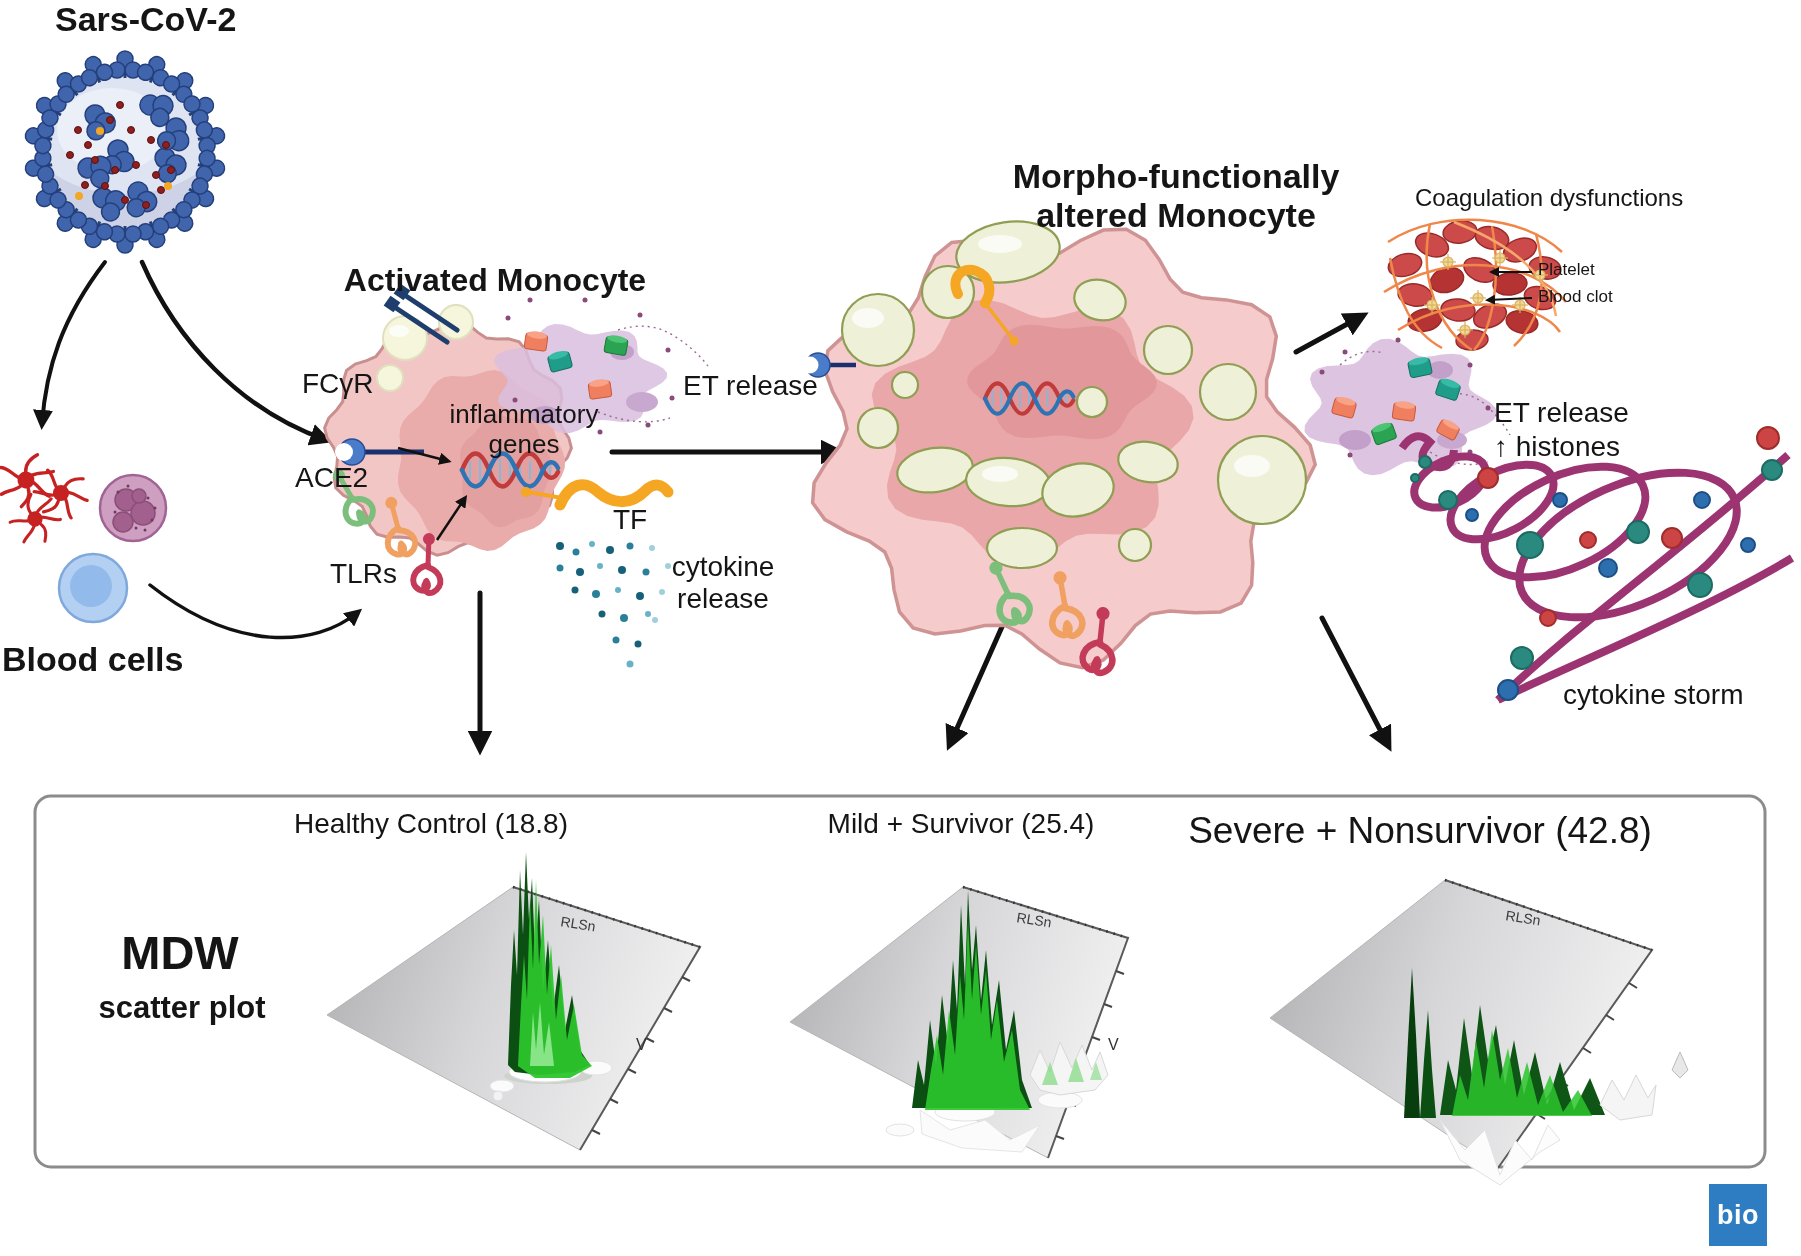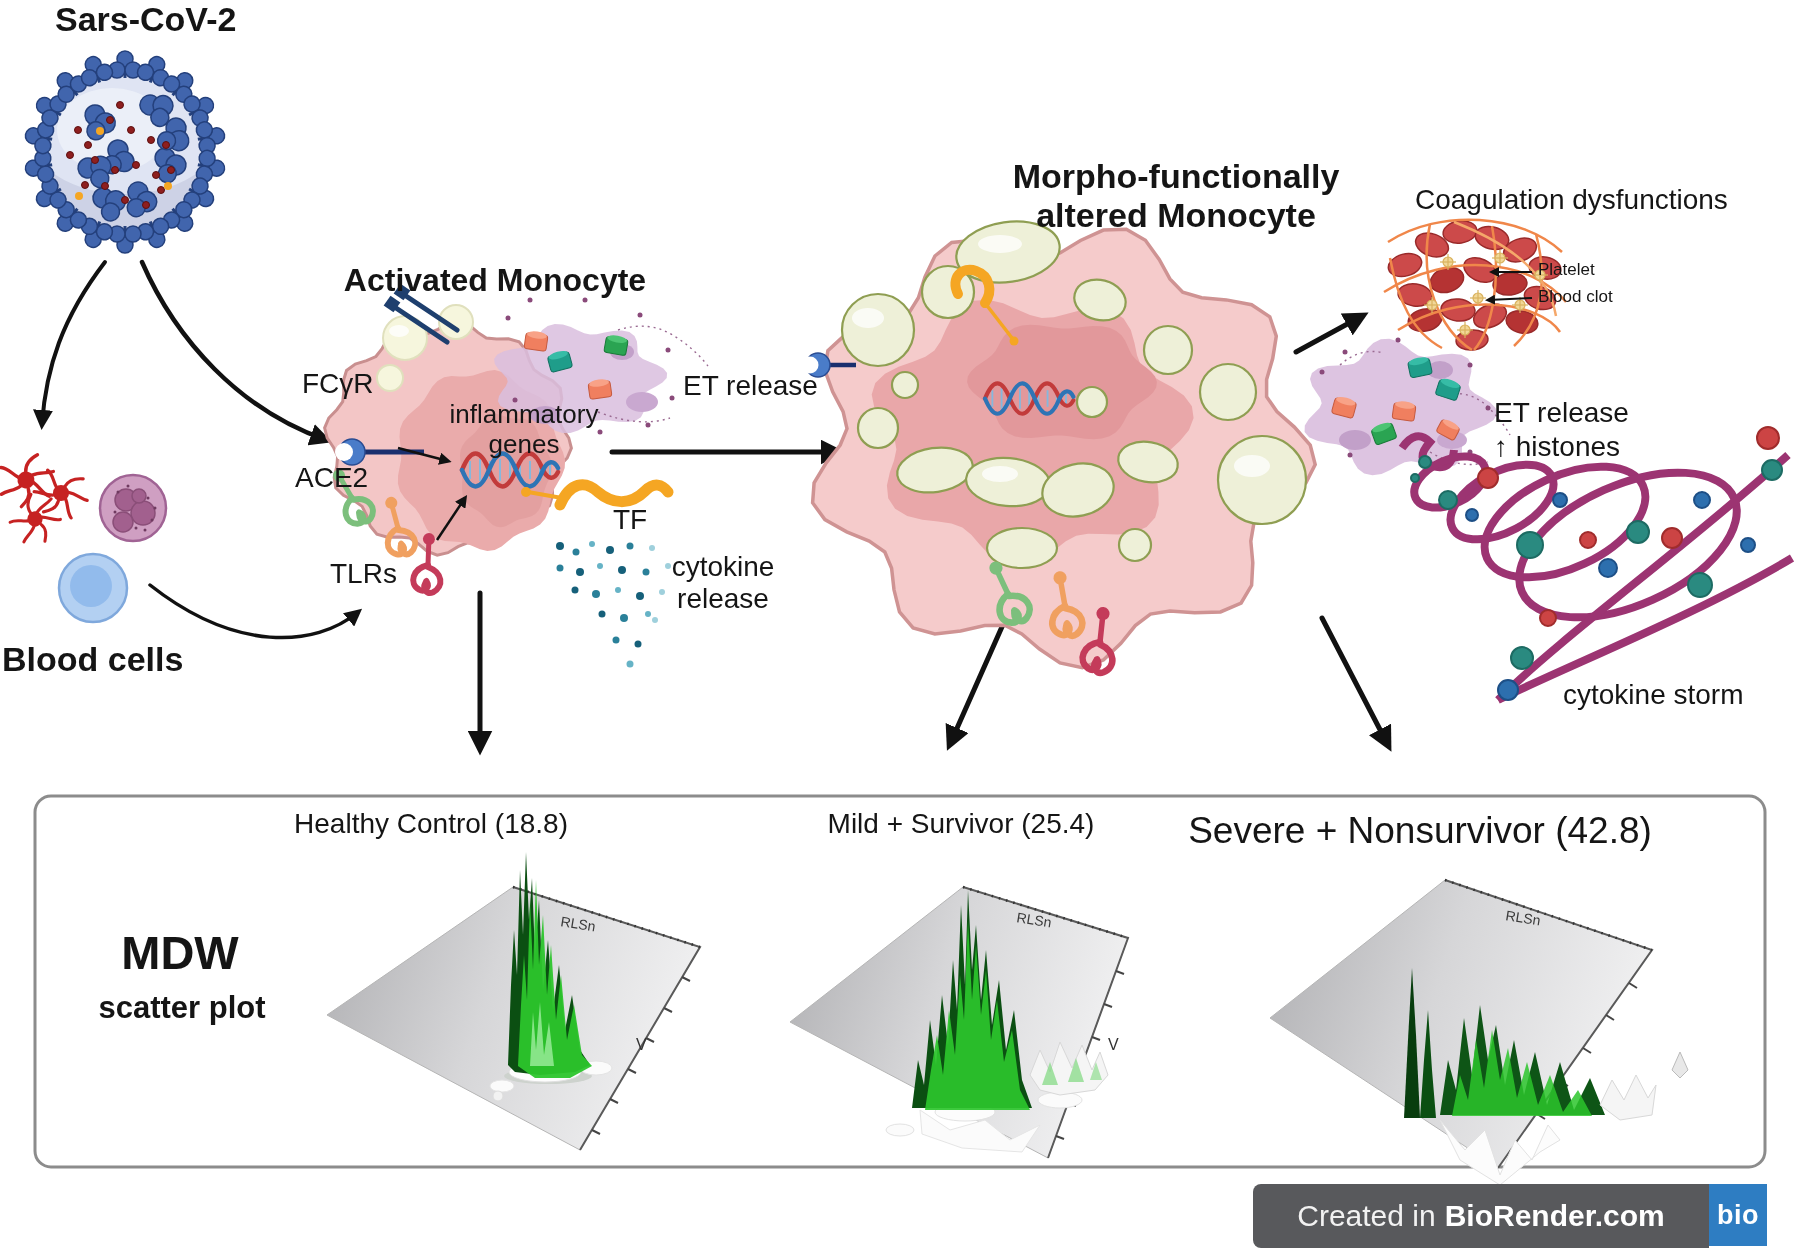--- a/index.html
+++ b/index.html
@@ -563,33 +563,29 @@
 <div class="lbl" style="left:683px;top:370px;font-size:28px;">ET release</div>
 <div class="lbl" style="left:613px;top:504px;font-size:28px;">TF</div>
 <div class="lbl ctr" style="left:723px;top:551px;font-size:28px;">
   <div>cytokine</div>
   <div>release</div>
 </div>
 <div class="lbl b ctr" style="left:1176px;top:157px;font-size:34px;">
   <div>Morpho-functionally</div>
   <div>altered Monocyte</div>
 </div>
-<div class="lbl" style="left:1415px;top:184px;font-size:28px;">Coagulation dysfunctions</div>
+<div class="lbl" style="left:1415px;top:184px;font-size:24px;">Coagulation dysfunctions</div>
 <div class="lbl" style="left:1538px;top:260px;font-size:17px;">Platelet</div>
 <div class="lbl" style="left:1538px;top:287px;font-size:17px;">Blood clot</div>
 <div class="lbl" style="left:1494px;top:397px;font-size:28px;">ET release</div>
 <div class="lbl" style="left:1494px;top:431px;font-size:28px;">↑ histones</div>
 <div class="lbl" style="left:1563px;top:679px;font-size:28px;">cytokine storm</div>
 <div class="lbl b ctr" style="left:180px;top:926px;font-size:47px;">MDW</div>
 <div class="lbl b ctr" style="left:182px;top:990px;font-size:31px;">scatter plot</div>
 <div class="lbl ctr" style="left:431px;top:808px;font-size:28px;">Healthy Control (18.8)</div>
 <div class="lbl ctr" style="left:961px;top:808px;font-size:28px;">Mild + Survivor (25.4)</div>
 <div class="lbl ctr" style="left:1420px;top:810px;font-size:37px;">Severe + Nonsurvivor (42.8)</div>
 
-<div class="banner">
-  <span>Created in</span>
-  <span class="brand">BioRender.com</span>
-</div>
 <div class="biobox">
   <span>bio</span>
 </div>
 
 </div>
 
 </body></html>

